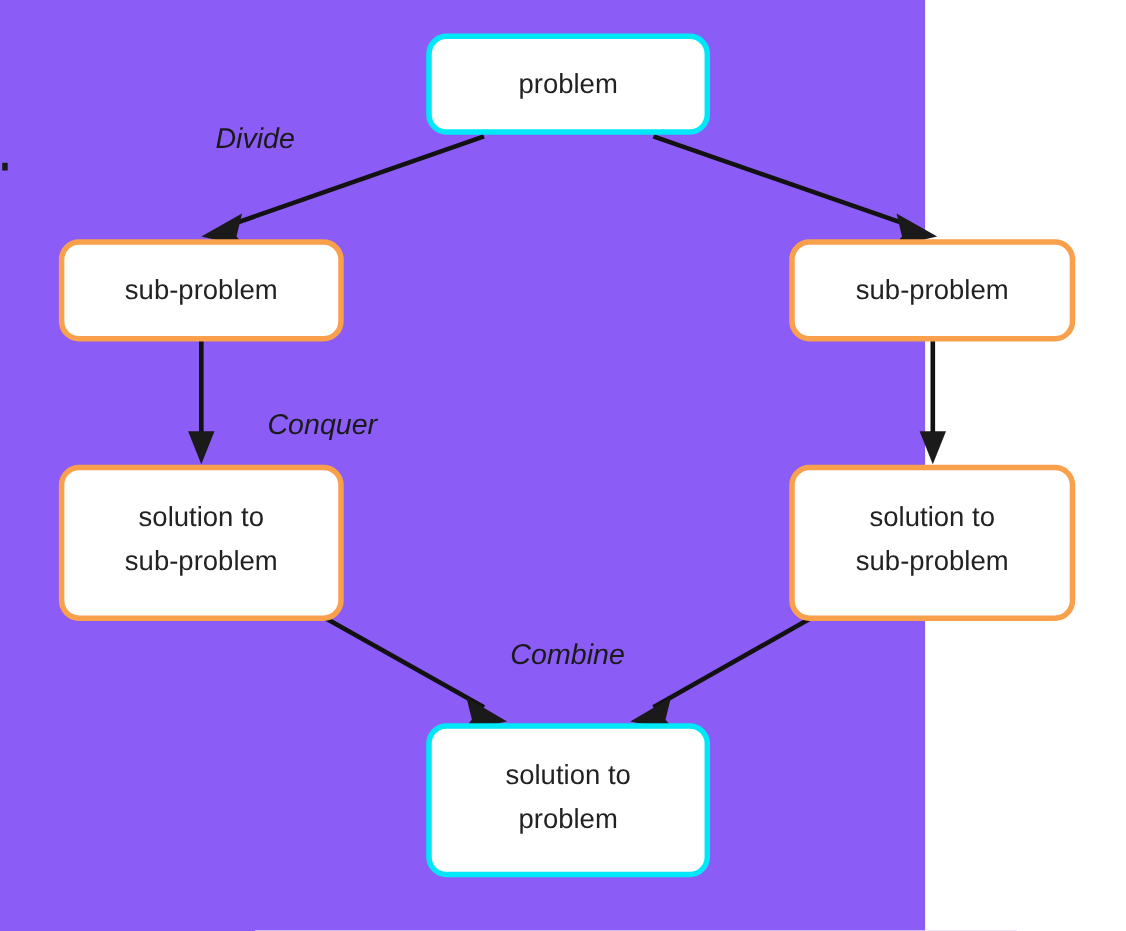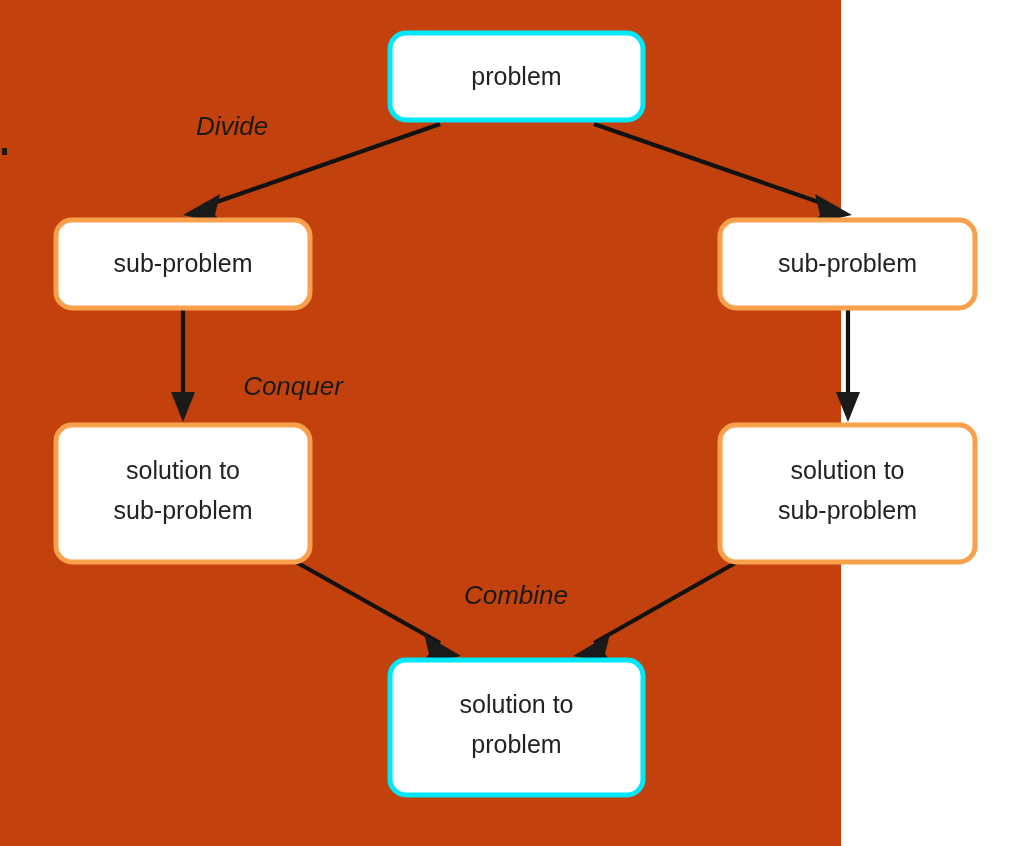--- a/index.html
+++ b/index.html
@@ -11,21 +11,21 @@
   body {
     width: 1024px;
     height: 846px;
     overflow: hidden;
     font-family: "Liberation Sans", sans-serif;
   }
   #diagram-root {
     position: relative;
     width: 841px;
     height: 846px;
-    background: #c2410c;
+    background: #8b5cf6;
   }
   svg#diagram-canvas {
     position: absolute;
     top: 0;
     left: 0;
     width: 1024px;
     height: 846px;
     display: block;
   }
   .node-rect {

